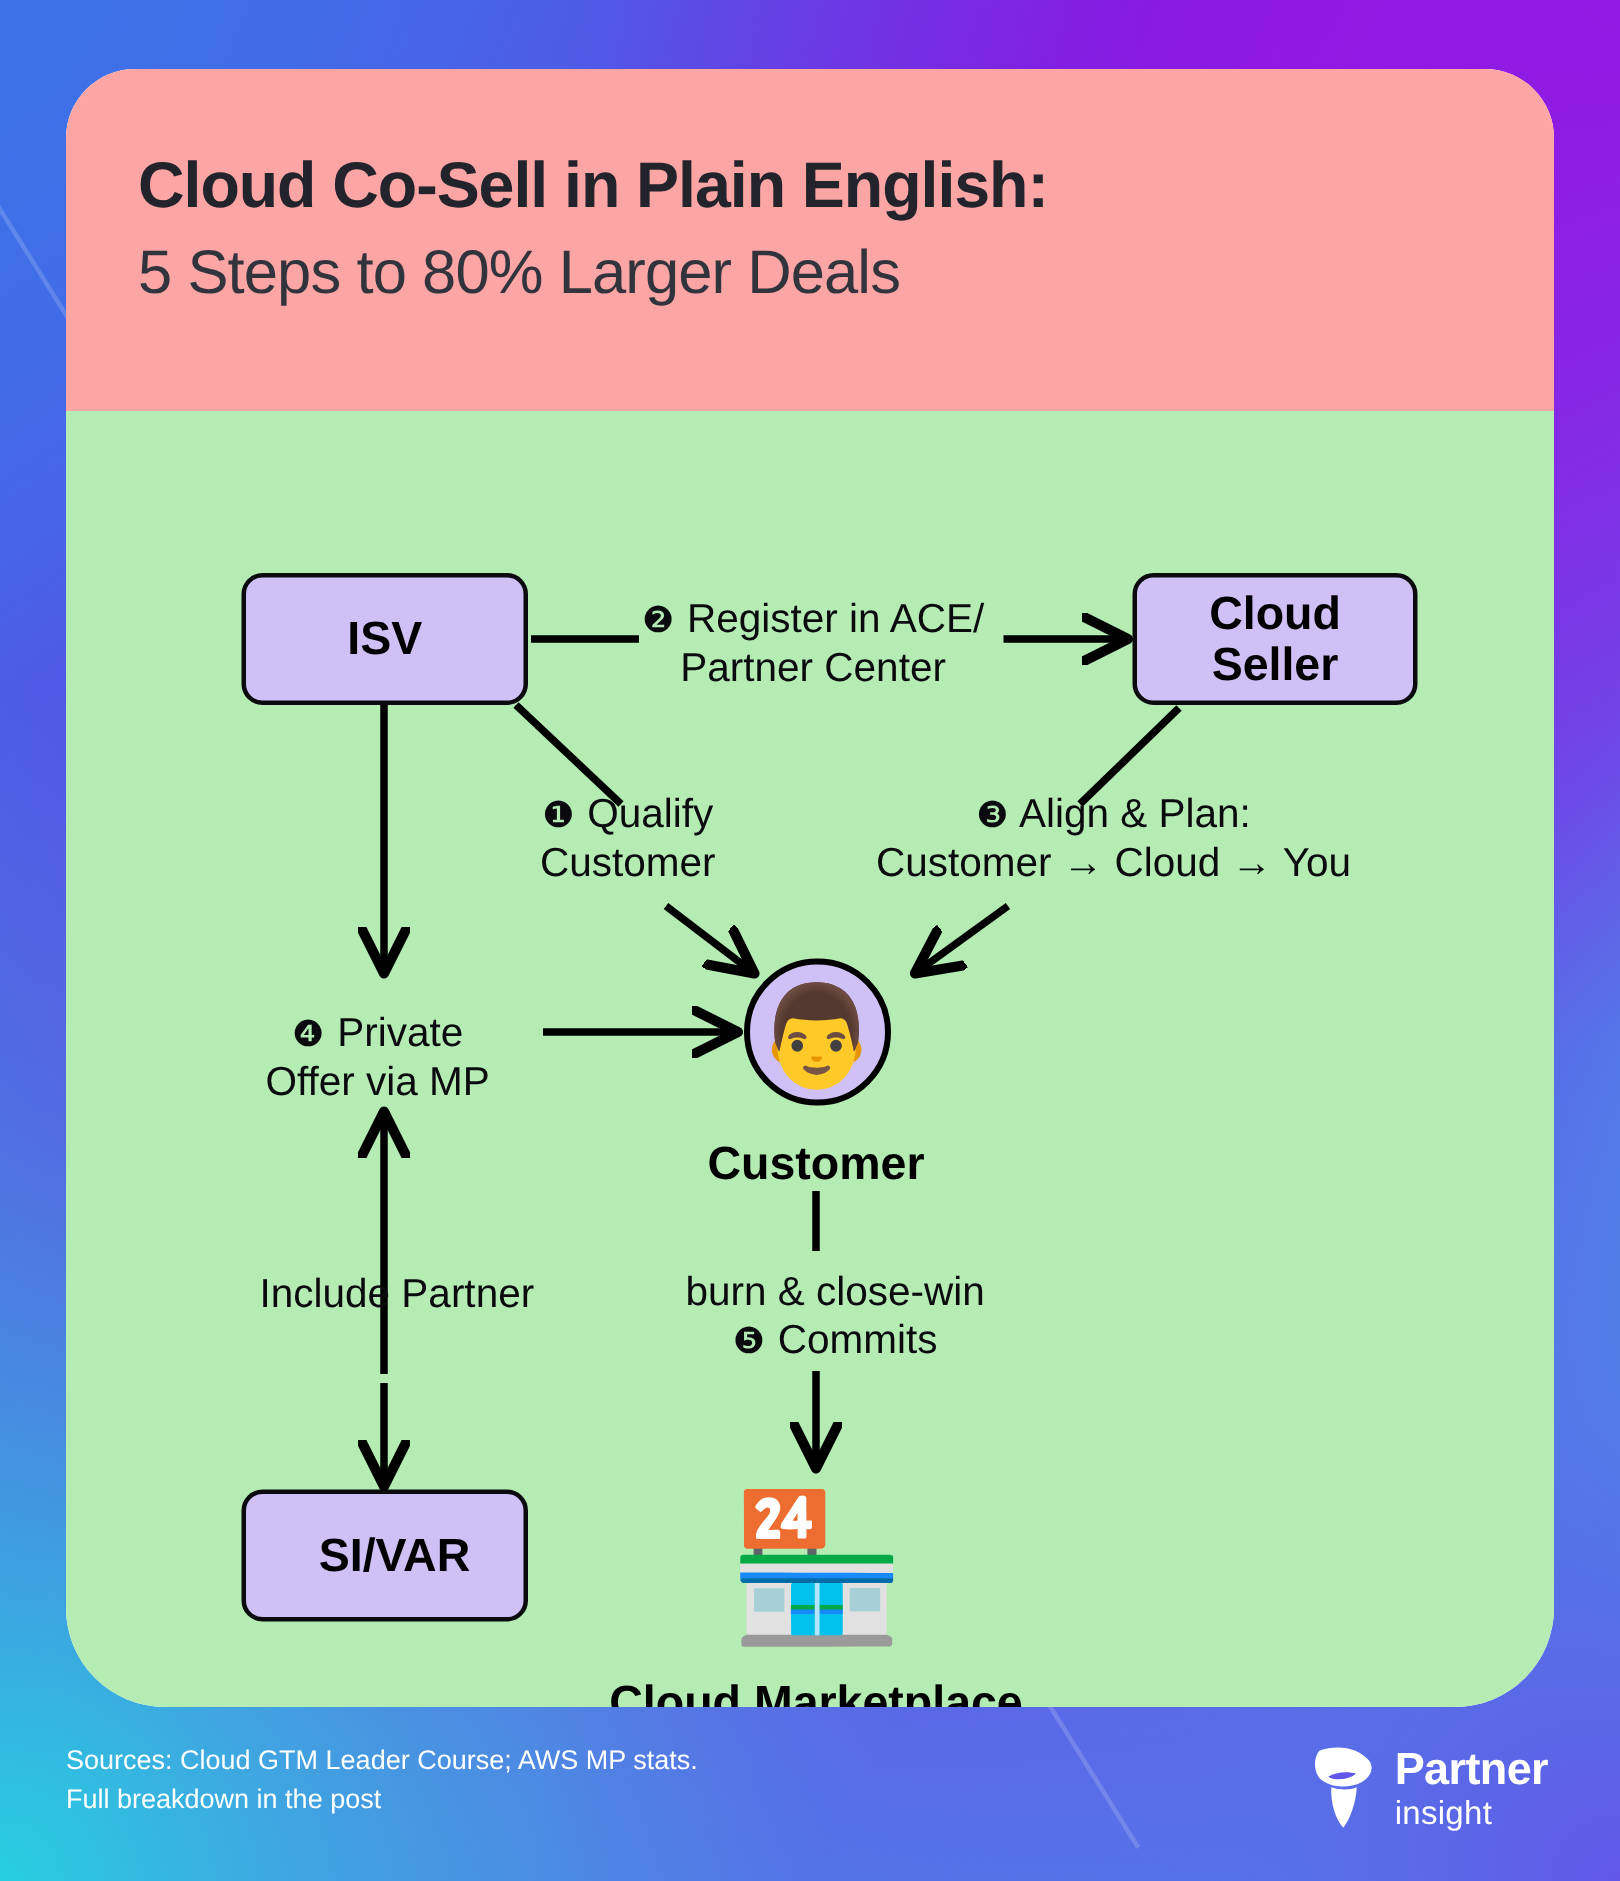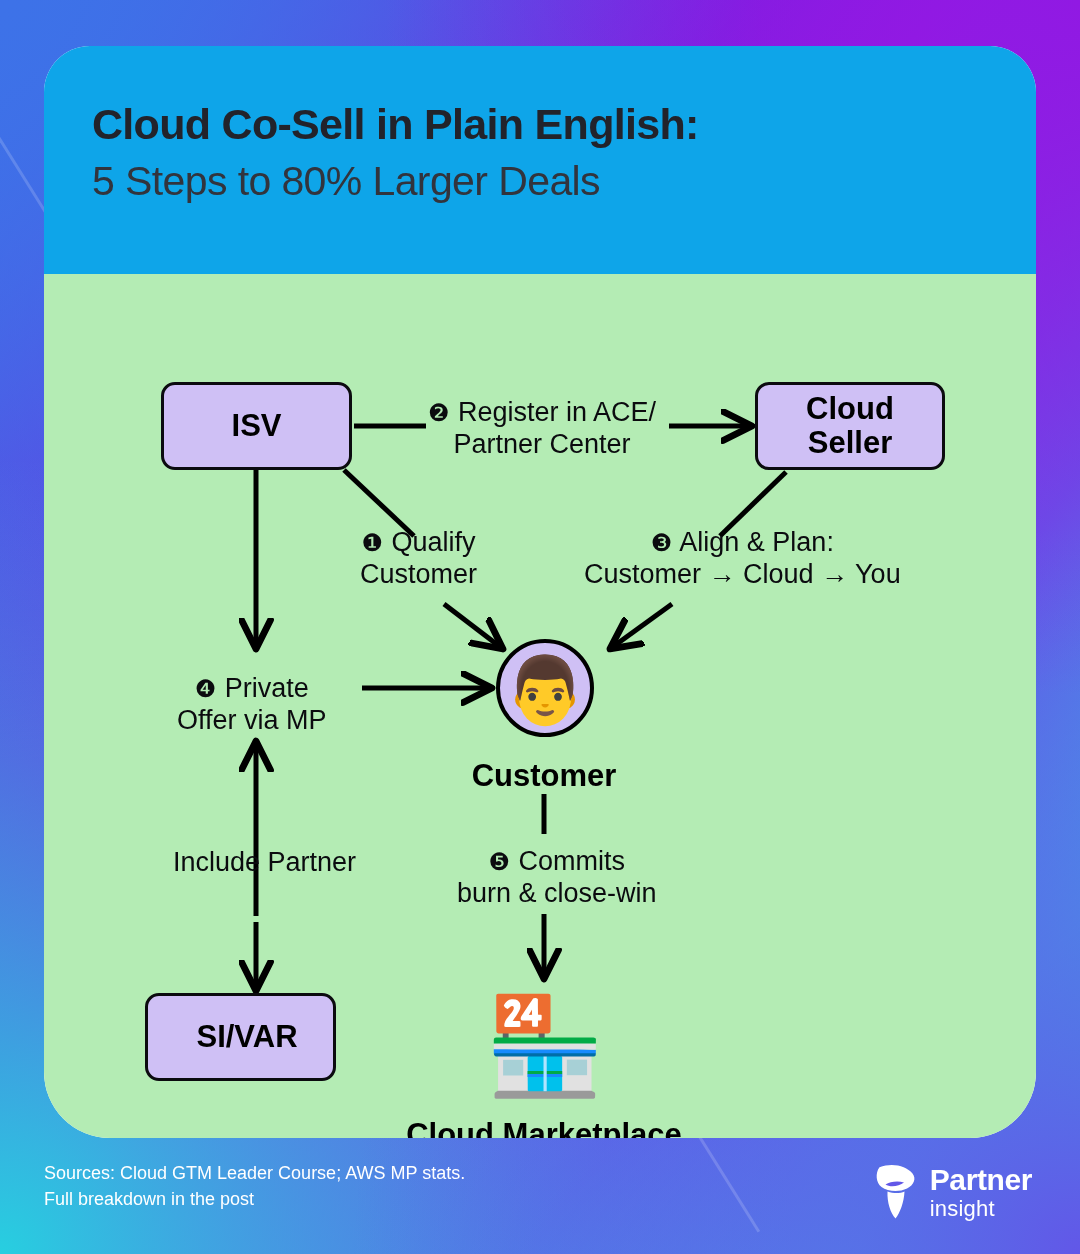--- a/index.html
+++ b/index.html
@@ -26,36 +26,36 @@
   .bg-streak { position:absolute; width:420px; height:3px; background:rgba(255,255,255,.17);
     transform:rotate(58deg); }
   .bg-streak.s1 { left:-140px; top:250px; }
   .bg-streak.s2 { left:560px; top:1120px; width:260px; }
 
   
   .card {
     position:absolute; left:44px; top:46px; width:992px; height:1092px;
     border-radius:46px 46px 66px 66px; overflow:hidden; background:#ffffff;
   }
-  .card-head { height:228px; padding:54px 0 0 48px; background:#0ea5e9; }
+  .card-head { height:228px; padding:54px 0 0 48px; background:#fca5a5; }
   .title-1 { font-size:43px; font-weight:700; color:#22232b; letter-spacing:-.7px; line-height:1.14; }
   .title-2 { font-size:41px; font-weight:400; color:#32343d; letter-spacing:-.6px; line-height:1.18; margin-top:8px; }
 
   .panel { position:absolute; left:0; top:228px; width:992px; height:1048px; background:#b4ecb4; }
   .stage { position:absolute; inset:0; }
 
   
   .box {
     position:absolute; background:#cfc0f5; border:3.5px solid #0b0b0f;
     border-radius:14px; display:flex; align-items:center; justify-content:center;
     text-align:center; color:#000; font-weight:700; line-height:1.1;
   }
   #node-isv     { left:117px; top:108px; width:191px; height:88px; font-size:31px; }
   #node-seller  { left:711px; top:108px; width:190px; height:88px; font-size:31px; }
-  #node-sivar   { left:101px; top:719px; width:191px; height:88px; font-size:31px;padding-left:13px; }
+  #node-sivar   { left:117px; top:719px; width:191px; height:88px; font-size:31px;padding-left:13px; }
 
   .avatar {
     position:absolute; left:452px; top:365px; width:98px; height:98px;
     border-radius:50%; background:#cfc0f5; border:4px solid #000;
     display:flex; align-items:center; justify-content:center;
     font-size:66px; line-height:1; overflow:hidden;
   }
   .avatar span { transform:translateY(2px); }
   .node-caption {
     position:absolute; text-align:center; font-weight:700; color:#000;
@@ -191,23 +191,23 @@
         <div><span class="num">❹</span>
           <span>Private</span></div>
         <div>Offer via MP</div>
       </div>
 
       <div class="lbl" id="lbl-opt">
         <div>Include Partner</div>
       </div>
 
       <div class="lbl" id="lbl-5">
+        <div>burn &amp; close-win</div>
         <div><span class="num">❺</span>
           <span>Commits</span></div>
-        <div>burn &amp; close-win</div>
       </div>
 
     </div>
   </div>
 </div>
 
 <div class="footer">
   <div class="src">Sources: Cloud GTM Leader Course; AWS MP stats.</div>
   <div class="src">Full breakdown in the post</div>
 

